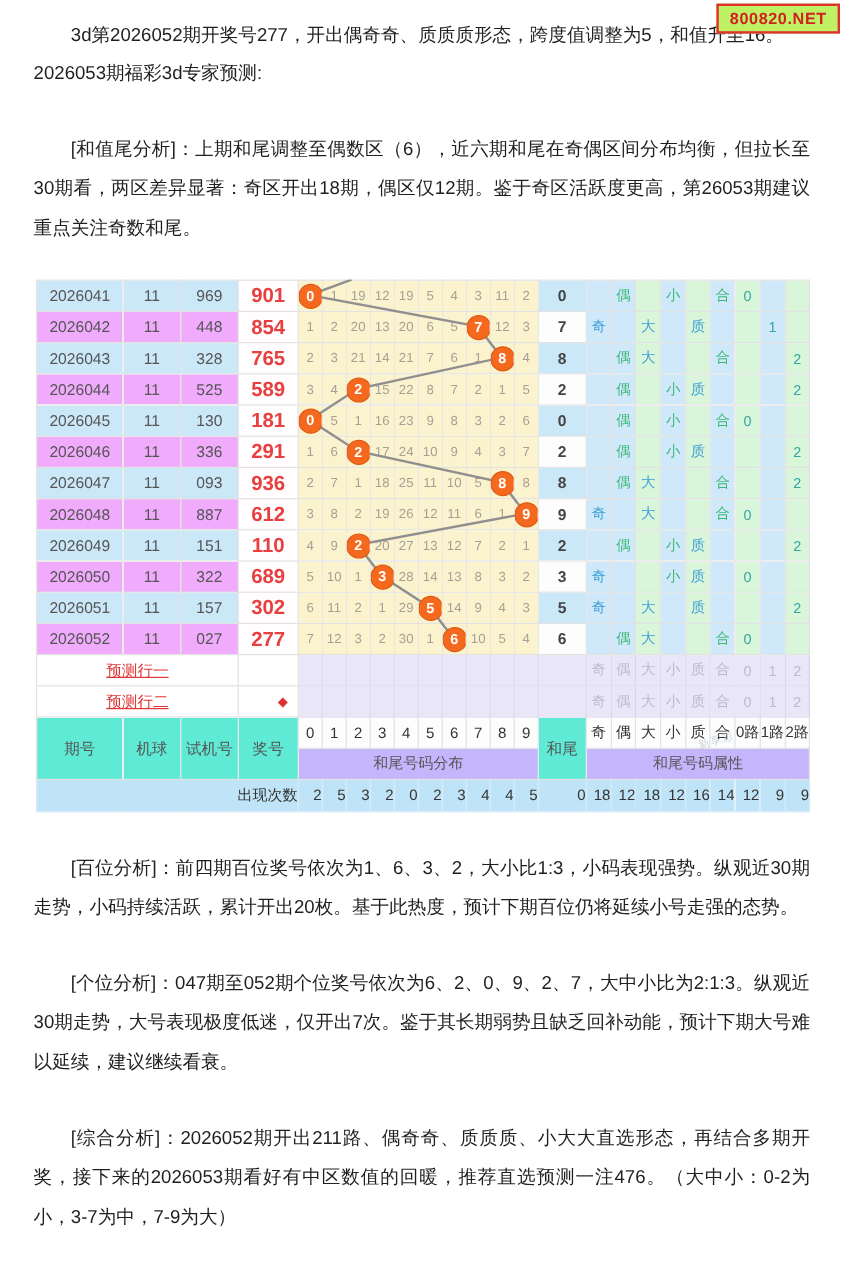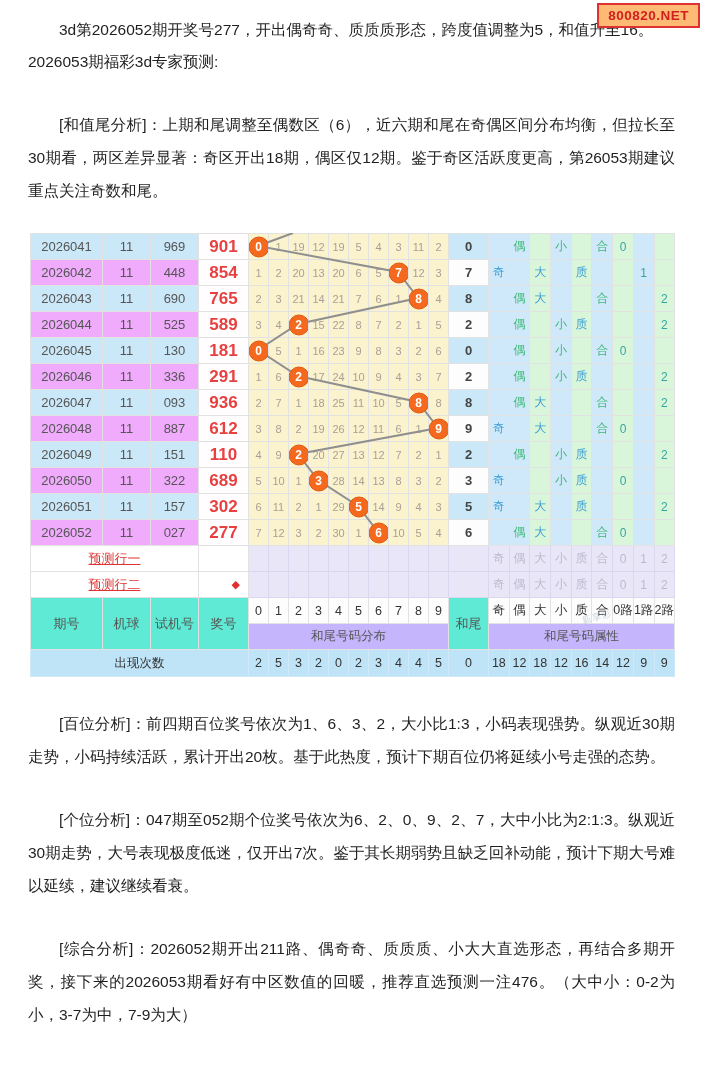--- a/index.html
+++ b/index.html
@@ -4,21 +4,21 @@
 <style>
   html,body{margin:0;padding:0;}
   body{
     width:701px;height:1065px;overflow:hidden;background:#ffffff;
     font-family:"Liberation Sans","DejaVu Sans",sans-serif;
     color:#1f1f1f;position:relative;
   }
   .page{padding:14px 26px 0 28px;position:relative;}
   
   .badge{
-    position:absolute;top:3px;right:1px;border:2px solid #e03030;background:#fdba74;
+    position:absolute;top:3px;right:1px;border:2px solid #e03030;background:#bef264;
     color:#d02020;font-weight:bold;font-size:13.5px;padding:3px 9px;z-index:20;
     letter-spacing:.5px;
     margin-left:43px;
   }
   .line{font-size:15.5px;line-height:32px;}
   .indent{text-indent:2em;}
   .para{font-size:15.5px;line-height:33px;margin:30px 0 0 0;text-indent:2em;text-align:justify;}
   .intro{margin:0;}
   
   .table-wrap{position:relative;margin:26px 0 0 2px;width:645px;}
@@ -52,21 +52,21 @@
   
   tr.pred td{background:#e9e6f7;border:1px solid #dbd7ef;}
   tr.pred td.plabel{background:#fff;color:#e03535;font-size:13px;border:1px solid #e2e2e2;text-decoration:underline;}
   tr.pred td.pmark{background:#fff;color:#e03030;text-align:right;padding-right:8px;border:1px solid #e2e2e2;font-size:11px;}
   tr.pred td.pa{color:#bcbacf;}
   
   td.hleft{background:#5eead4;color:#555;font-size:13px;}
   td.hd{background:#fdfdfd;color:#333;font-size:12.5px;height:21px;}
   td.ha{background:#fdfdfd;color:#333;font-size:12.5px;height:21px;}
   td.hgroup{background:#c4b5fd;color:#555;font-size:12.5px;height:21px;}
-  tr.counts td{background:#bfe4f7;color:#333;font-size:12.5px;height:26px;border:1px solid #cfe9f8;}
+  tr.counts td{background:#bfe4f7;color:#333;font-size:12.5px;height:26px;border:1px solid #cfe9f8;text-align:right;}
   svg.trendline{position:absolute;left:218px;top:0;z-index:5;pointer-events:none;}
   .wmark{
     position:absolute;left:552px;top:378px;color:#a9bcc6;opacity:.65;font-size:9px;
     transform:rotate(-16deg);z-index:7;pointer-events:none;letter-spacing:1px;
   }
 </style>
 </head>
 <body>
 
 <div class="page">
@@ -158,21 +158,21 @@
             <td class="a cb tg"></td>
             <td class="a cg tb">质</td>
             <td class="a cb tg"></td>
             <td class="a cg tt"></td>
             <td class="a cb tt">1</td>
             <td class="a cg tt"></td>
           </tr>
           <tr class="odd">
             <td class="lcol">2026043</td>
             <td class="lcol">11</td>
-            <td class="lcol">690</td>
+            <td class="lcol">328</td>
             <td class="prize">765</td>
             <td class="g">2</td>
             <td class="g">3</td>
             <td class="g">21</td>
             <td class="g">14</td>
             <td class="g">21</td>
             <td class="g">7</td>
             <td class="g">6</td>
             <td class="g">1</td>
             <td class="g">

